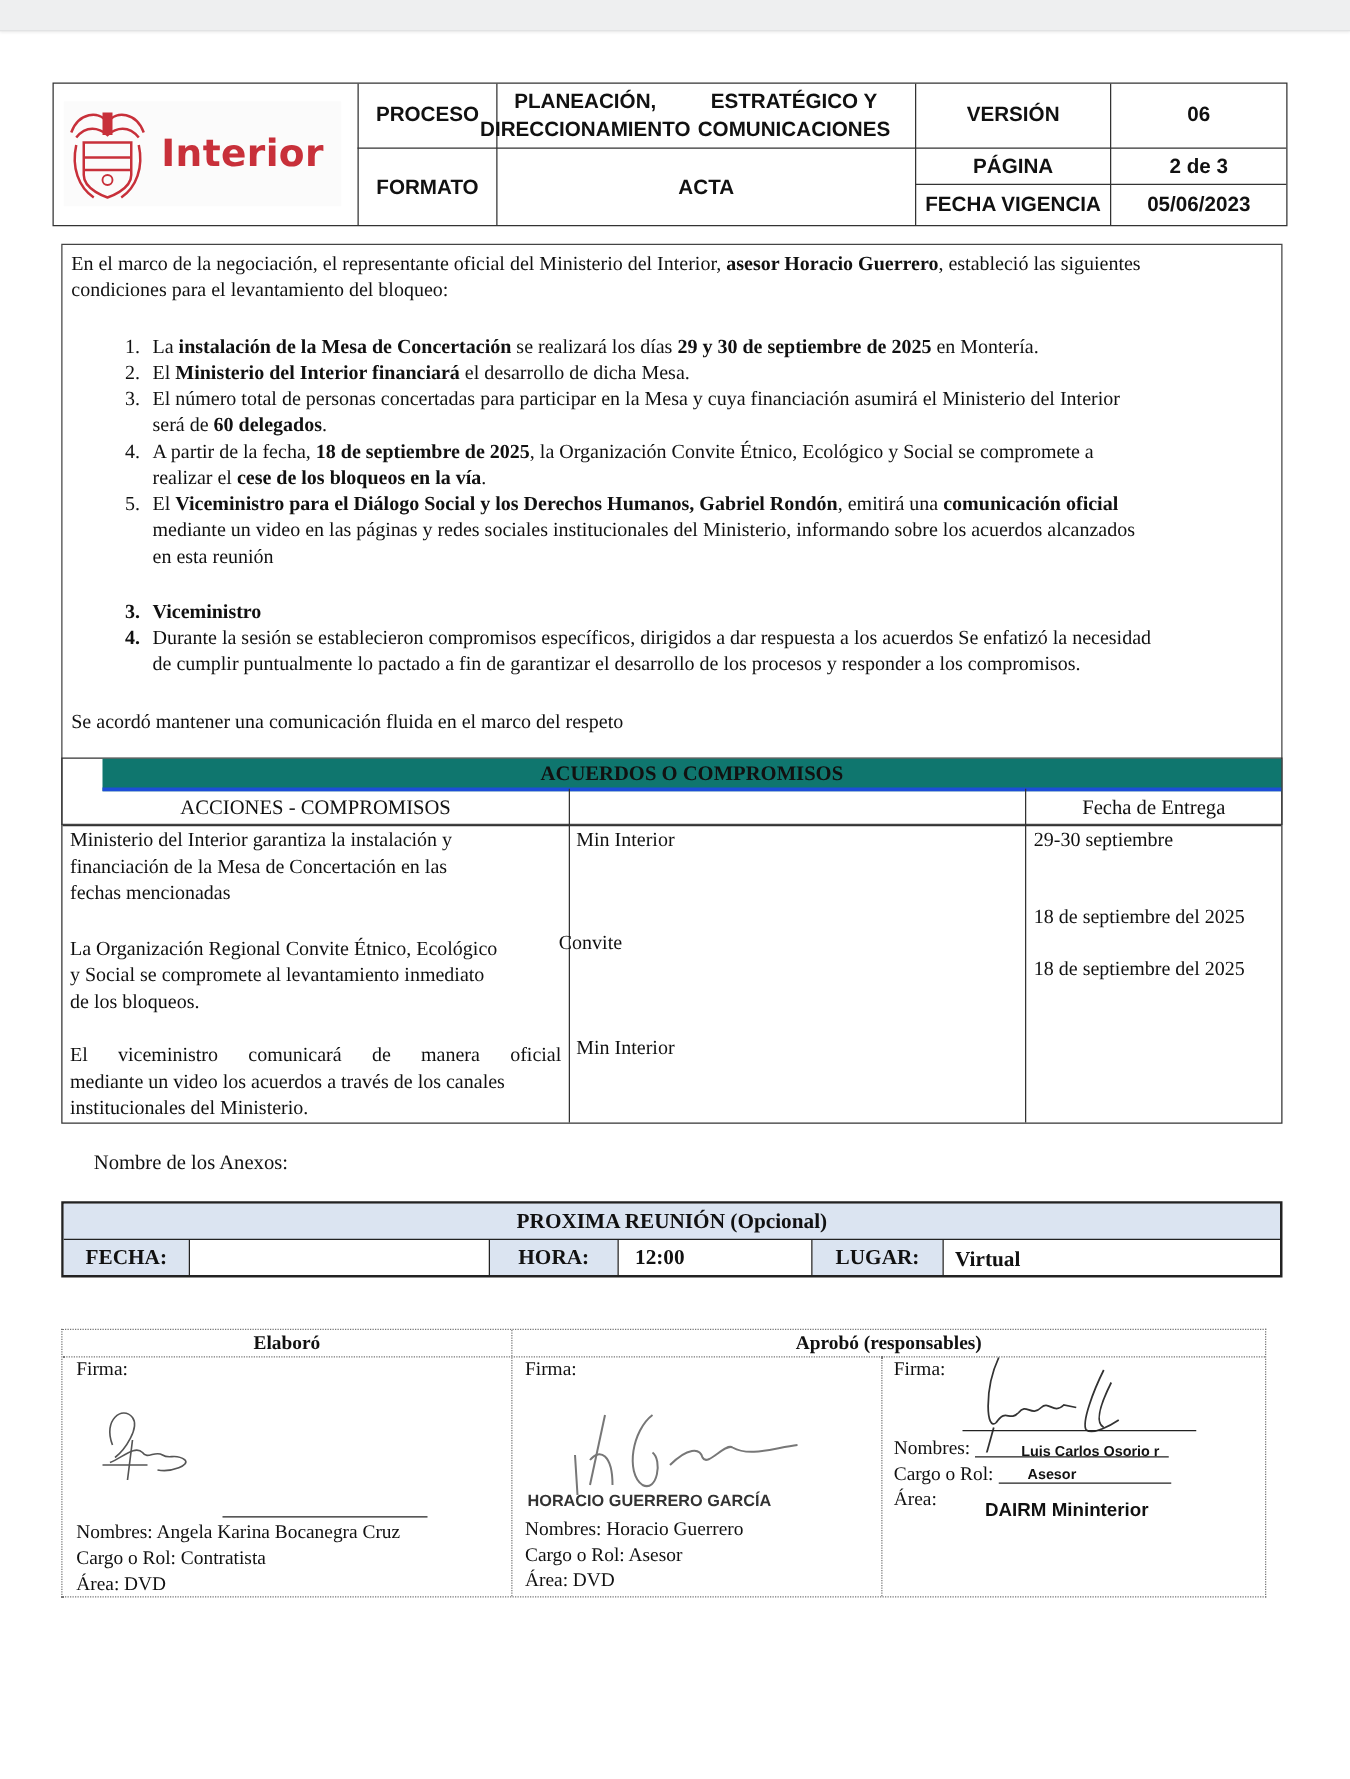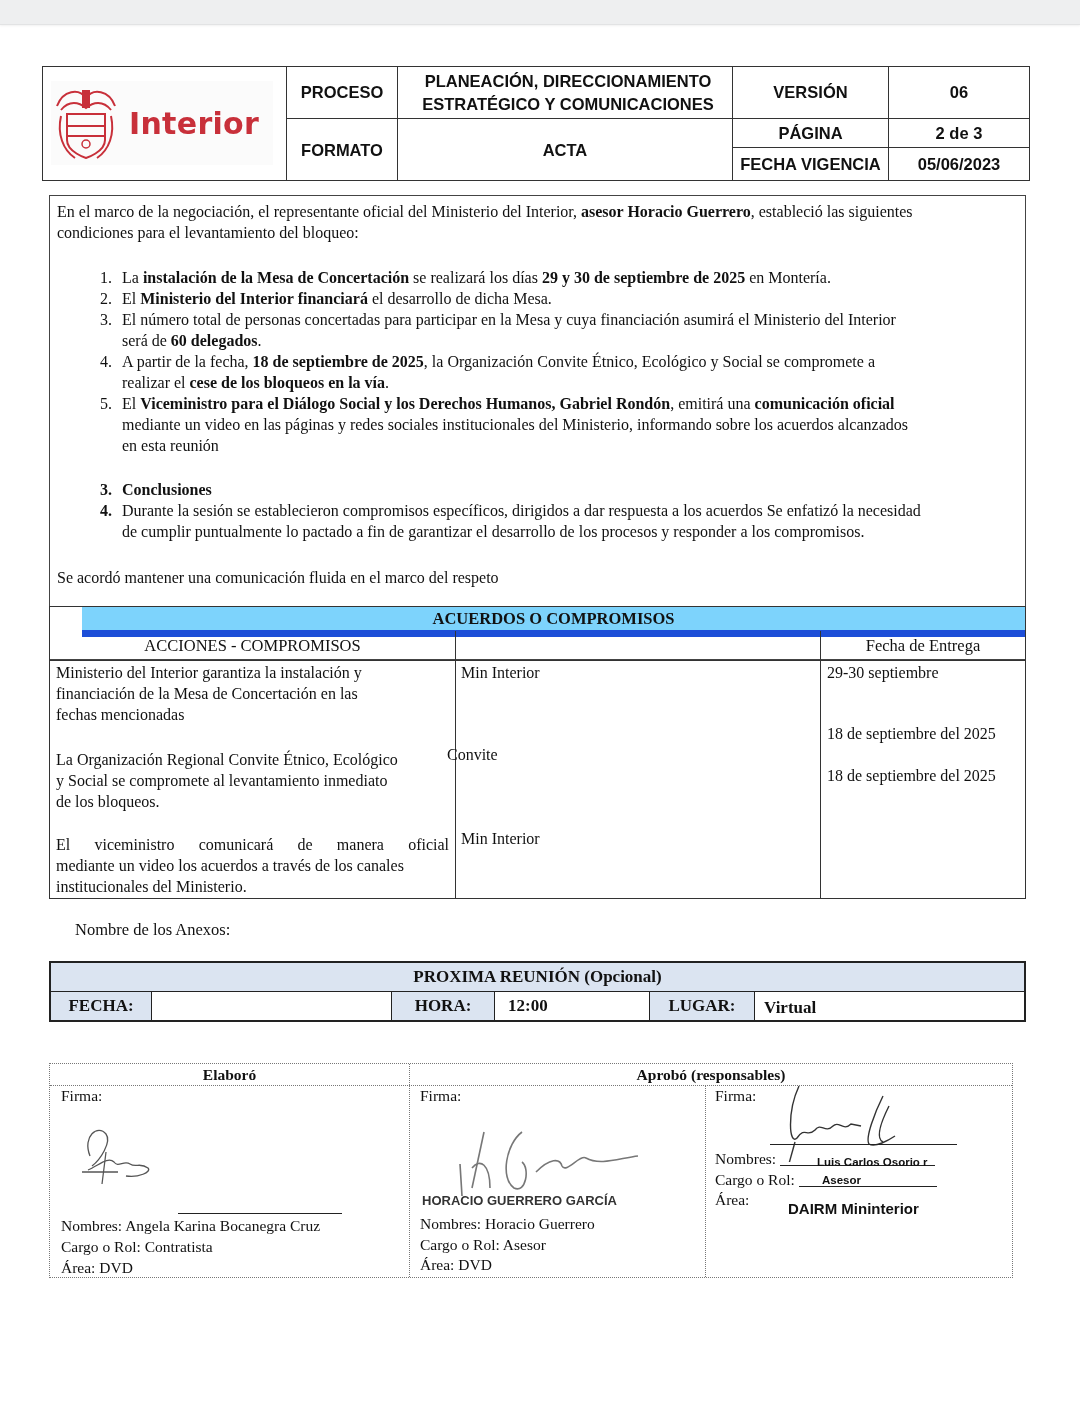--- a/index.html
+++ b/index.html
@@ -27,21 +27,21 @@
   .box1 {
     position:absolute; left:49px; top:195px; width:977px; height:465px;
     border:1px solid #444; box-sizing:border-box; font-size:16px; line-height:21px;
   }
   .p { position:absolute; left:7px; right:8px; }
   .li { position:absolute; left:72px; right:12px; }
   .li .num { position:absolute; left:-34px; width:24px; text-align:right; }
   b { font-weight:bold; }
   
   .agr { position:absolute; left:49px; top:606px; width:977px; height:293px; border:1.5px solid #333; box-sizing:border-box; font-size:16px; line-height:21px; }
-  .agr .band { position:absolute; left:0; right:0; top:0; height:23px; background:#7dd3fc; border-bottom:7px solid #1d4ed8; display:flex; align-items:center; justify-content:center; font-weight:bold; font-size:16.5px;margin-left:32px; }
+  .agr .band { position:absolute; left:0; right:0; top:0; height:23px; background:#0f766e; border-bottom:3px solid #1d4ed8; display:flex; align-items:center; justify-content:center; font-weight:bold; font-size:16.5px;margin-left:32px; }
   .agr .colh { position:absolute; top:24px; height:29px; display:flex; align-items:center; justify-content:center; font-size:16.5px; }
   .agr .hline { position:absolute; left:0; right:0; top:53px; border-top:1px solid #333; }
   .agr .vline { position:absolute; top:24px; bottom:0; border-left:1px solid #333; }
   .agr .txt { position:absolute; }
   
   .annex { position:absolute; left:75px; top:920px; font-size:16.5px; }
   
   .nxt { position:absolute; left:49px; top:961px; width:977px; height:61px; border:2px solid #222; box-sizing:border-box; font-size:17px; }
   .nxt .band { position:absolute; left:0; right:0; top:0; height:28px; background:#dbe4f1; border-bottom:1.5px solid #222; display:flex; align-items:center; justify-content:center; font-weight:bold; }
   .nxt .c { position:absolute; top:29px; bottom:0; display:flex; align-items:center; font-weight:bold; box-sizing:border-box; }
@@ -80,21 +80,21 @@
     <span class="logo-text">Interior</span>
   </div>
   <div class="vl" style="left:243px;"></div>
   <div class="vl" style="left:354px;"></div>
   <div class="vl" style="left:689px;"></div>
   <div class="vl" style="left:845px;"></div>
   <div class="hl" style="left:243px; right:0; top:51px;"></div>
   <div class="hl" style="left:689px; right:0; top:80px;"></div>
 
   <div class="cell" style="left:244px; width:110px; top:0; height:51px;">PROCESO</div>
-  <div class="cell" style="left:358px; width:334px; top:0; height:51px; flex-direction:column;">
+  <div class="cell" style="left:341px; width:334px; top:0; height:51px; flex-direction:row;">
     <span>PLANEACIÓN, DIRECCIONAMIENTO</span>
     <span>ESTRATÉGICO Y COMUNICACIONES</span>
   </div>
   <div class="cell" style="left:244px; width:110px; top:52px; height:62px;">FORMATO</div>
   <div class="cell" style="left:355px; width:334px; top:52px; height:62px;">ACTA</div>
   <div class="cell" style="left:690px; width:155px; top:0; height:51px;">VERSIÓN</div>
   <div class="cell" style="left:846px; width:140px; top:0; height:51px;">06</div>
   <div class="cell" style="left:690px; width:155px; top:52px; height:28px;">PÁGINA</div>
   <div class="cell" style="left:846px; width:140px; top:52px; height:28px;">2 de 3</div>
   <div class="cell" style="left:690px; width:155px; top:81px; height:33px;">FECHA VIGENCIA</div>
@@ -127,21 +127,21 @@
   </div>
   <div class="li" style="top:197px;">
     <span class="num">5.</span>
     <span>El </span><b>Viceministro para el Diálogo Social y los Derechos Humanos, Gabriel Rondón</b><span>, emitirá una </span><b>comunicación oficial</b><br>
     <span>mediante un video en las páginas y redes sociales institucionales del Ministerio, informando sobre los acuerdos alcanzados</span><br>
     <span>en esta reunión</span>
   </div>
 
   <div class="li" style="top:283px;">
     <b class="num">3.</b>
-    <b>Conclusiones</b>
+    <b>Viceministro</b>
   </div>
   <div class="li" style="top:304px;">
     <b class="num">4.</b>
     <span>Durante la sesión se establecieron compromisos específicos, dirigidos a dar respuesta a los acuerdos Se enfatizó la necesidad</span><br>
     <span>de cumplir puntualmente lo pactado a fin de garantizar el desarrollo de los procesos y responder a los compromisos.</span>
   </div>
   <div class="p" style="top:371px;">Se acordó mantener una comunicación fluida en el marco del respeto</div>
 </div>
 
 <div class="agr">

